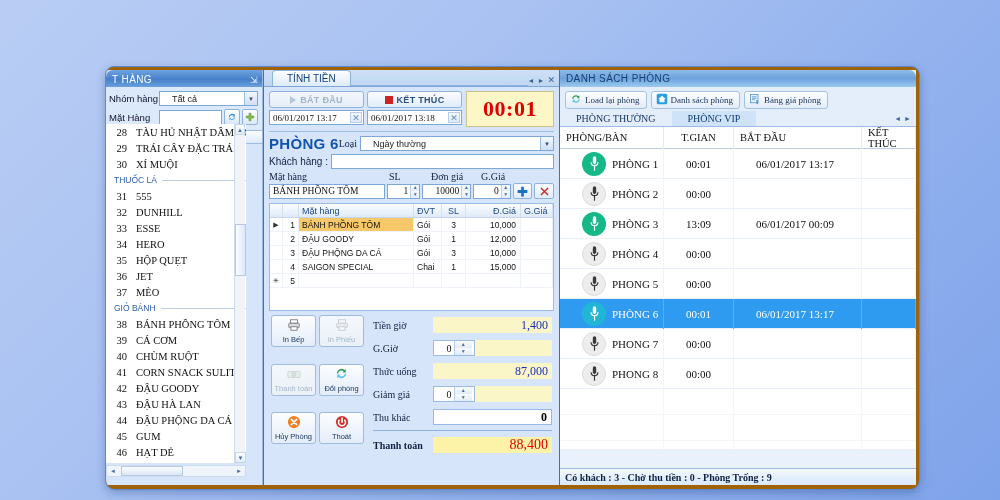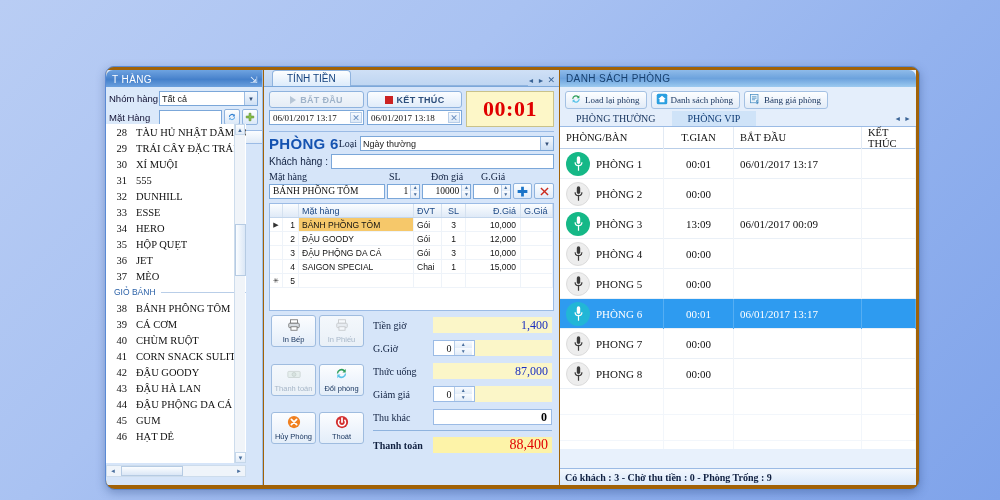--- a/index.html
+++ b/index.html
@@ -46,21 +46,21 @@
   }
   .panel-caption .pin { font-size: 9px; color:#eaf2fd; }
   .filter-box {
     padding: 4px 4px 2px 3px;
     background: #dbe9fa;
   }
   .filt-row { display:flex; align-items:center; margin-bottom:3px; }
   .filt-label { font-size: 9.5px; color:#113; width:50px; white-space:nowrap; }
   .combo {
     flex:1; height:15px; background:#fff; border:1px solid #7ba7d9;
-    font-size:9px; display:flex; align-items:center; padding-left:2px;
+    font-size:9px; display:flex; align-items:center; padding-left:12px;
     position:relative; color:#222;
   }
   .combo .arrow {
     position:absolute; right:0; top:0; width:13px; height:13px;
     background: linear-gradient(180deg,#f3f8fe,#cfe0f4);
     border-left:1px solid #9dbde3;
     display:flex;align-items:center;justify-content:center;
     font-size:6px; color:#33507a;
   }
   .txtbox {
@@ -277,21 +277,21 @@
   .rl-head div { padding-left:6px; border-right:1px solid #e2eaf4; height:22px;
                  display:flex;align-items:center; }
   .col-room { width:104px; }
   .col-time { width:70px; justify-content:center!important; padding-left:0!important;}
   .col-start{ width:128px; }
   .col-end  { flex:1; }
 
   #room-list { background:#fff; height:300px; overflow:hidden; }
   .rl-row { display:flex; height:30px; align-items:center; border-bottom:1px solid #eaf0f7;
             font-size:11px; color:#101010; font-family:"Liberation Serif", serif;}
-  .rl-row > div { height:30px; display:flex; align-items:center; padding-left:6px;
+  .rl-row > div { height:30px; display:flex; align-items:center; padding-left:22px;
                   border-right:1px solid #f0f4f9; }
   .rl-row.selected { background:#2e9bf0; color:#fff; }
   .rl-row.selected > div { border-right-color:#55aef3; }
   .mic-wrap { display:flex; align-items:center; gap:6px; }
   .mic {
     width:24px; height:24px; border-radius:50%;
     display:flex; align-items:center; justify-content:center; flex:none;
   }
   .mic.on  { background:#15b887; }
   .mic.sel { background:#22b6d6; }
@@ -357,20 +357,24 @@
           <span class="num">28</span>
           <span class="nm">TÀU HỦ NHẬT DẦM BỔN</span>
         </div>
         <div class="item-row">
           <span class="num">29</span>
           <span class="nm">TRÁI CÂY ĐẶC TRÁI</span>
         </div>
         <div class="item-row">
           <span class="num">30</span>
           <span class="nm">XÍ MUỘI</span>
+        </div>
+        <div class="group-row">
+          <span>THUỐC LÁ</span>
+          <span class="gline"></span>
         </div>
         <div class="item-row">
           <span class="num">31</span>
           <span class="nm">555</span>
         </div>
         <div class="item-row">
           <span class="num">32</span>
           <span class="nm">DUNHILL</span>
         </div>
         <div class="item-row">

